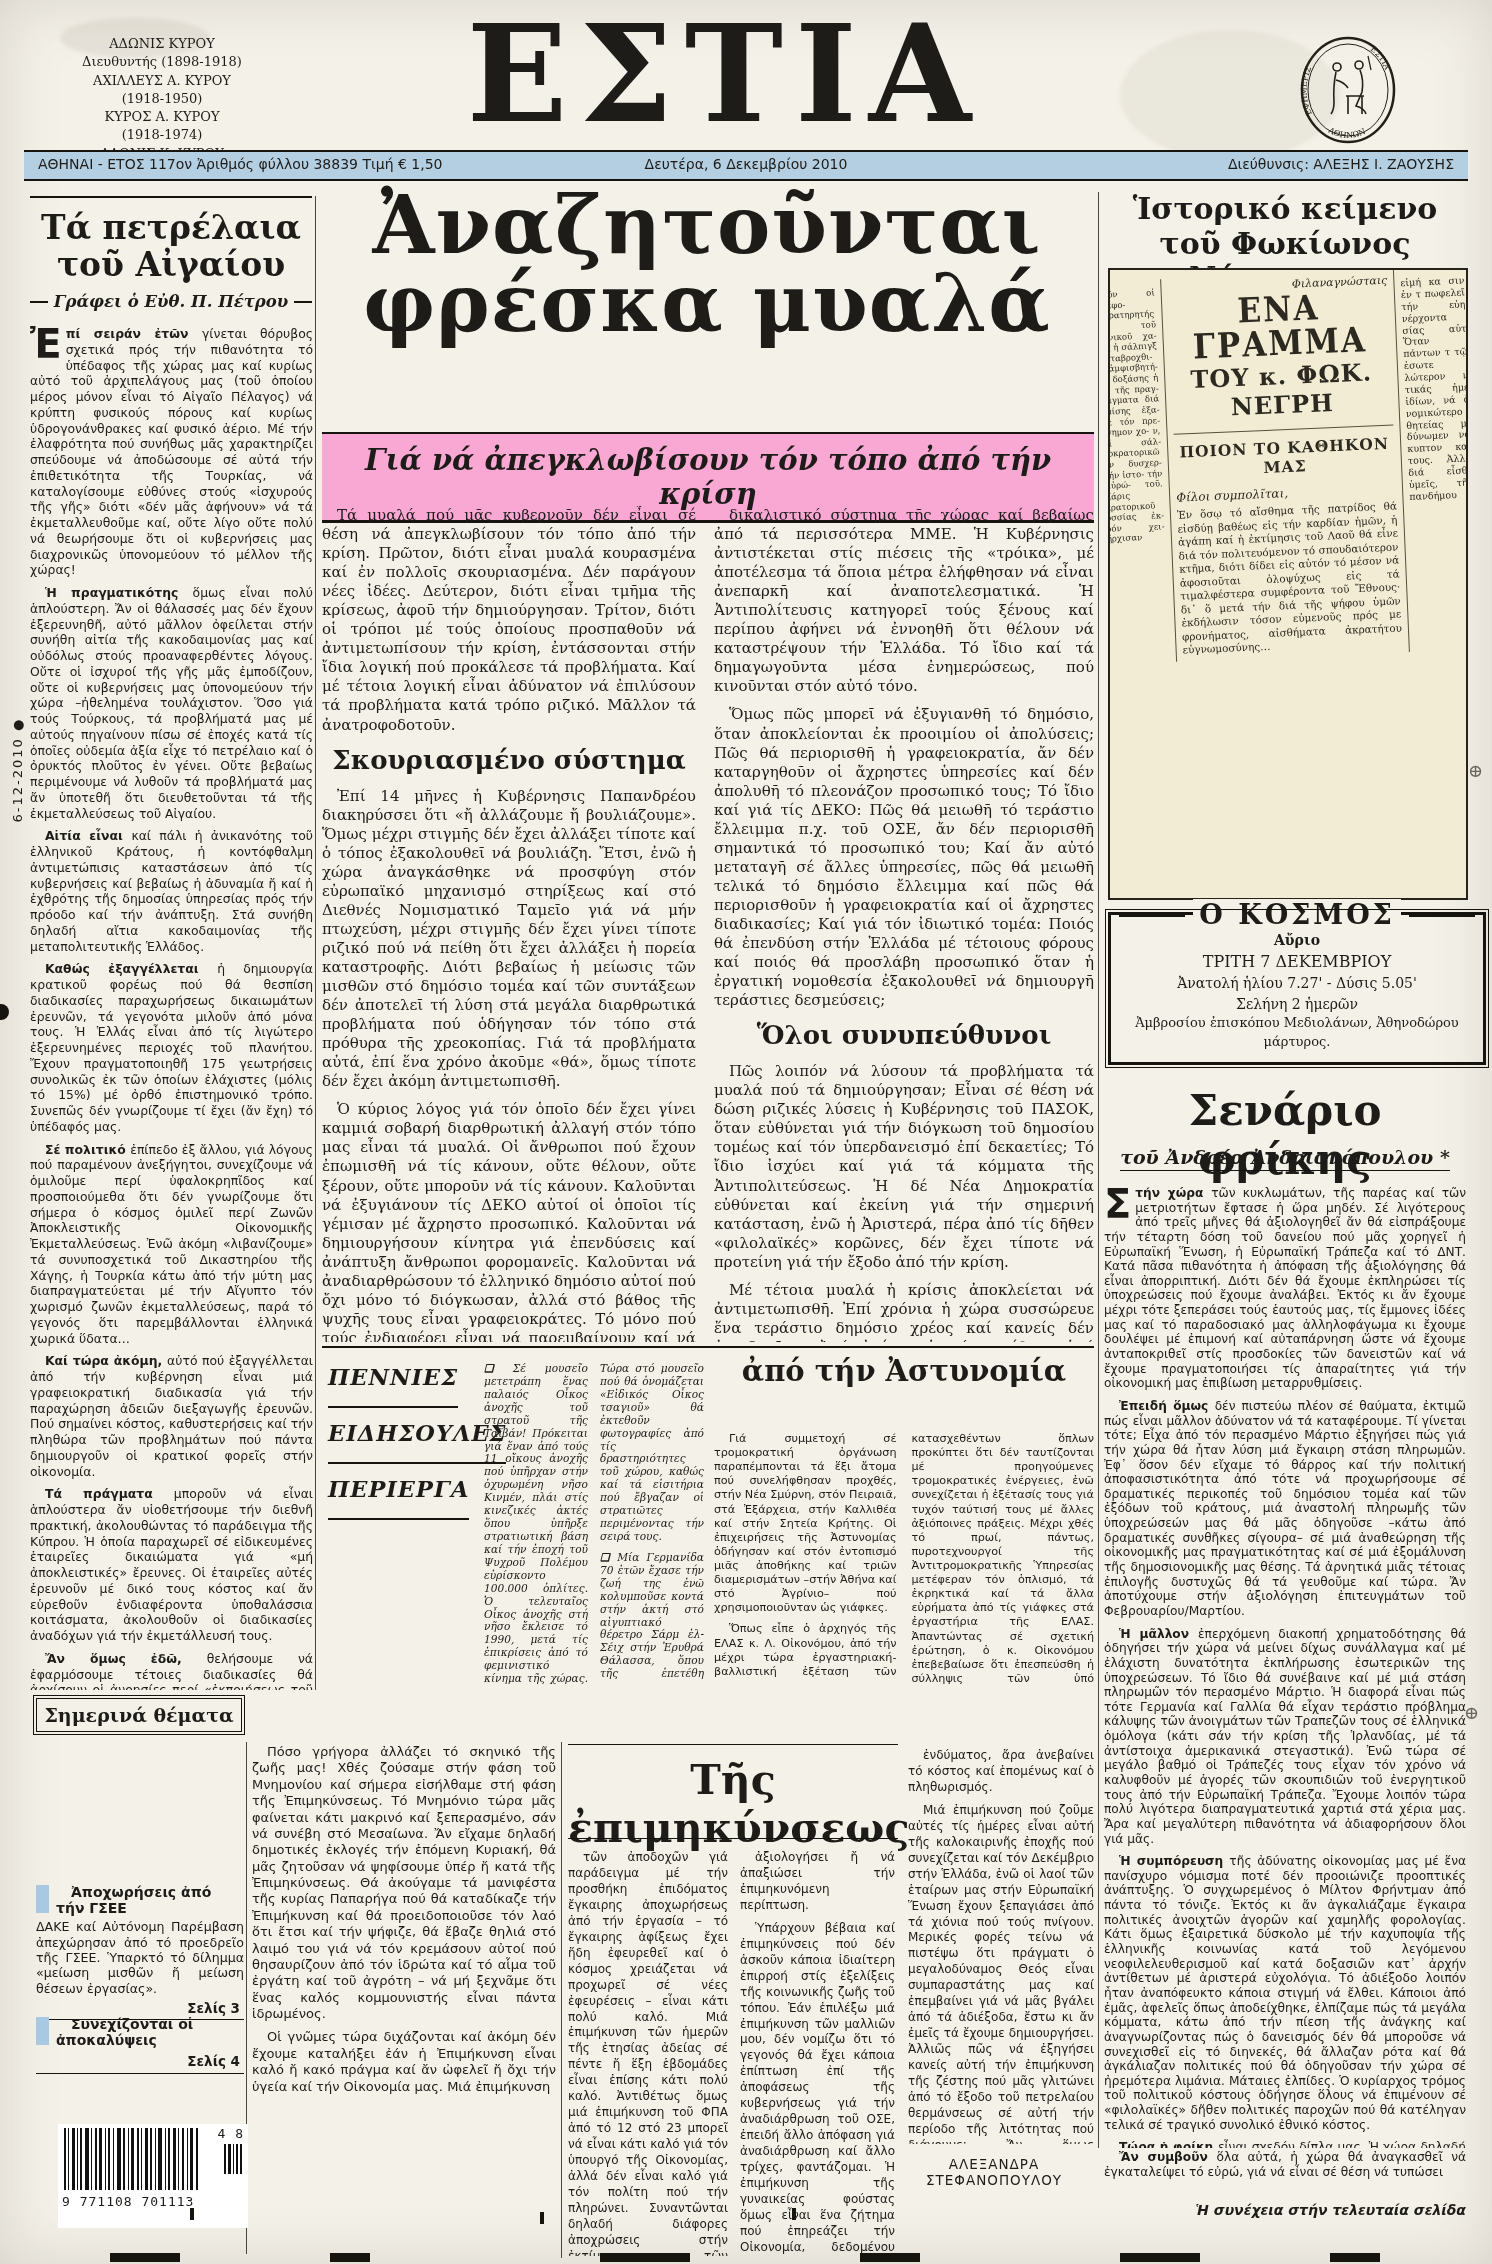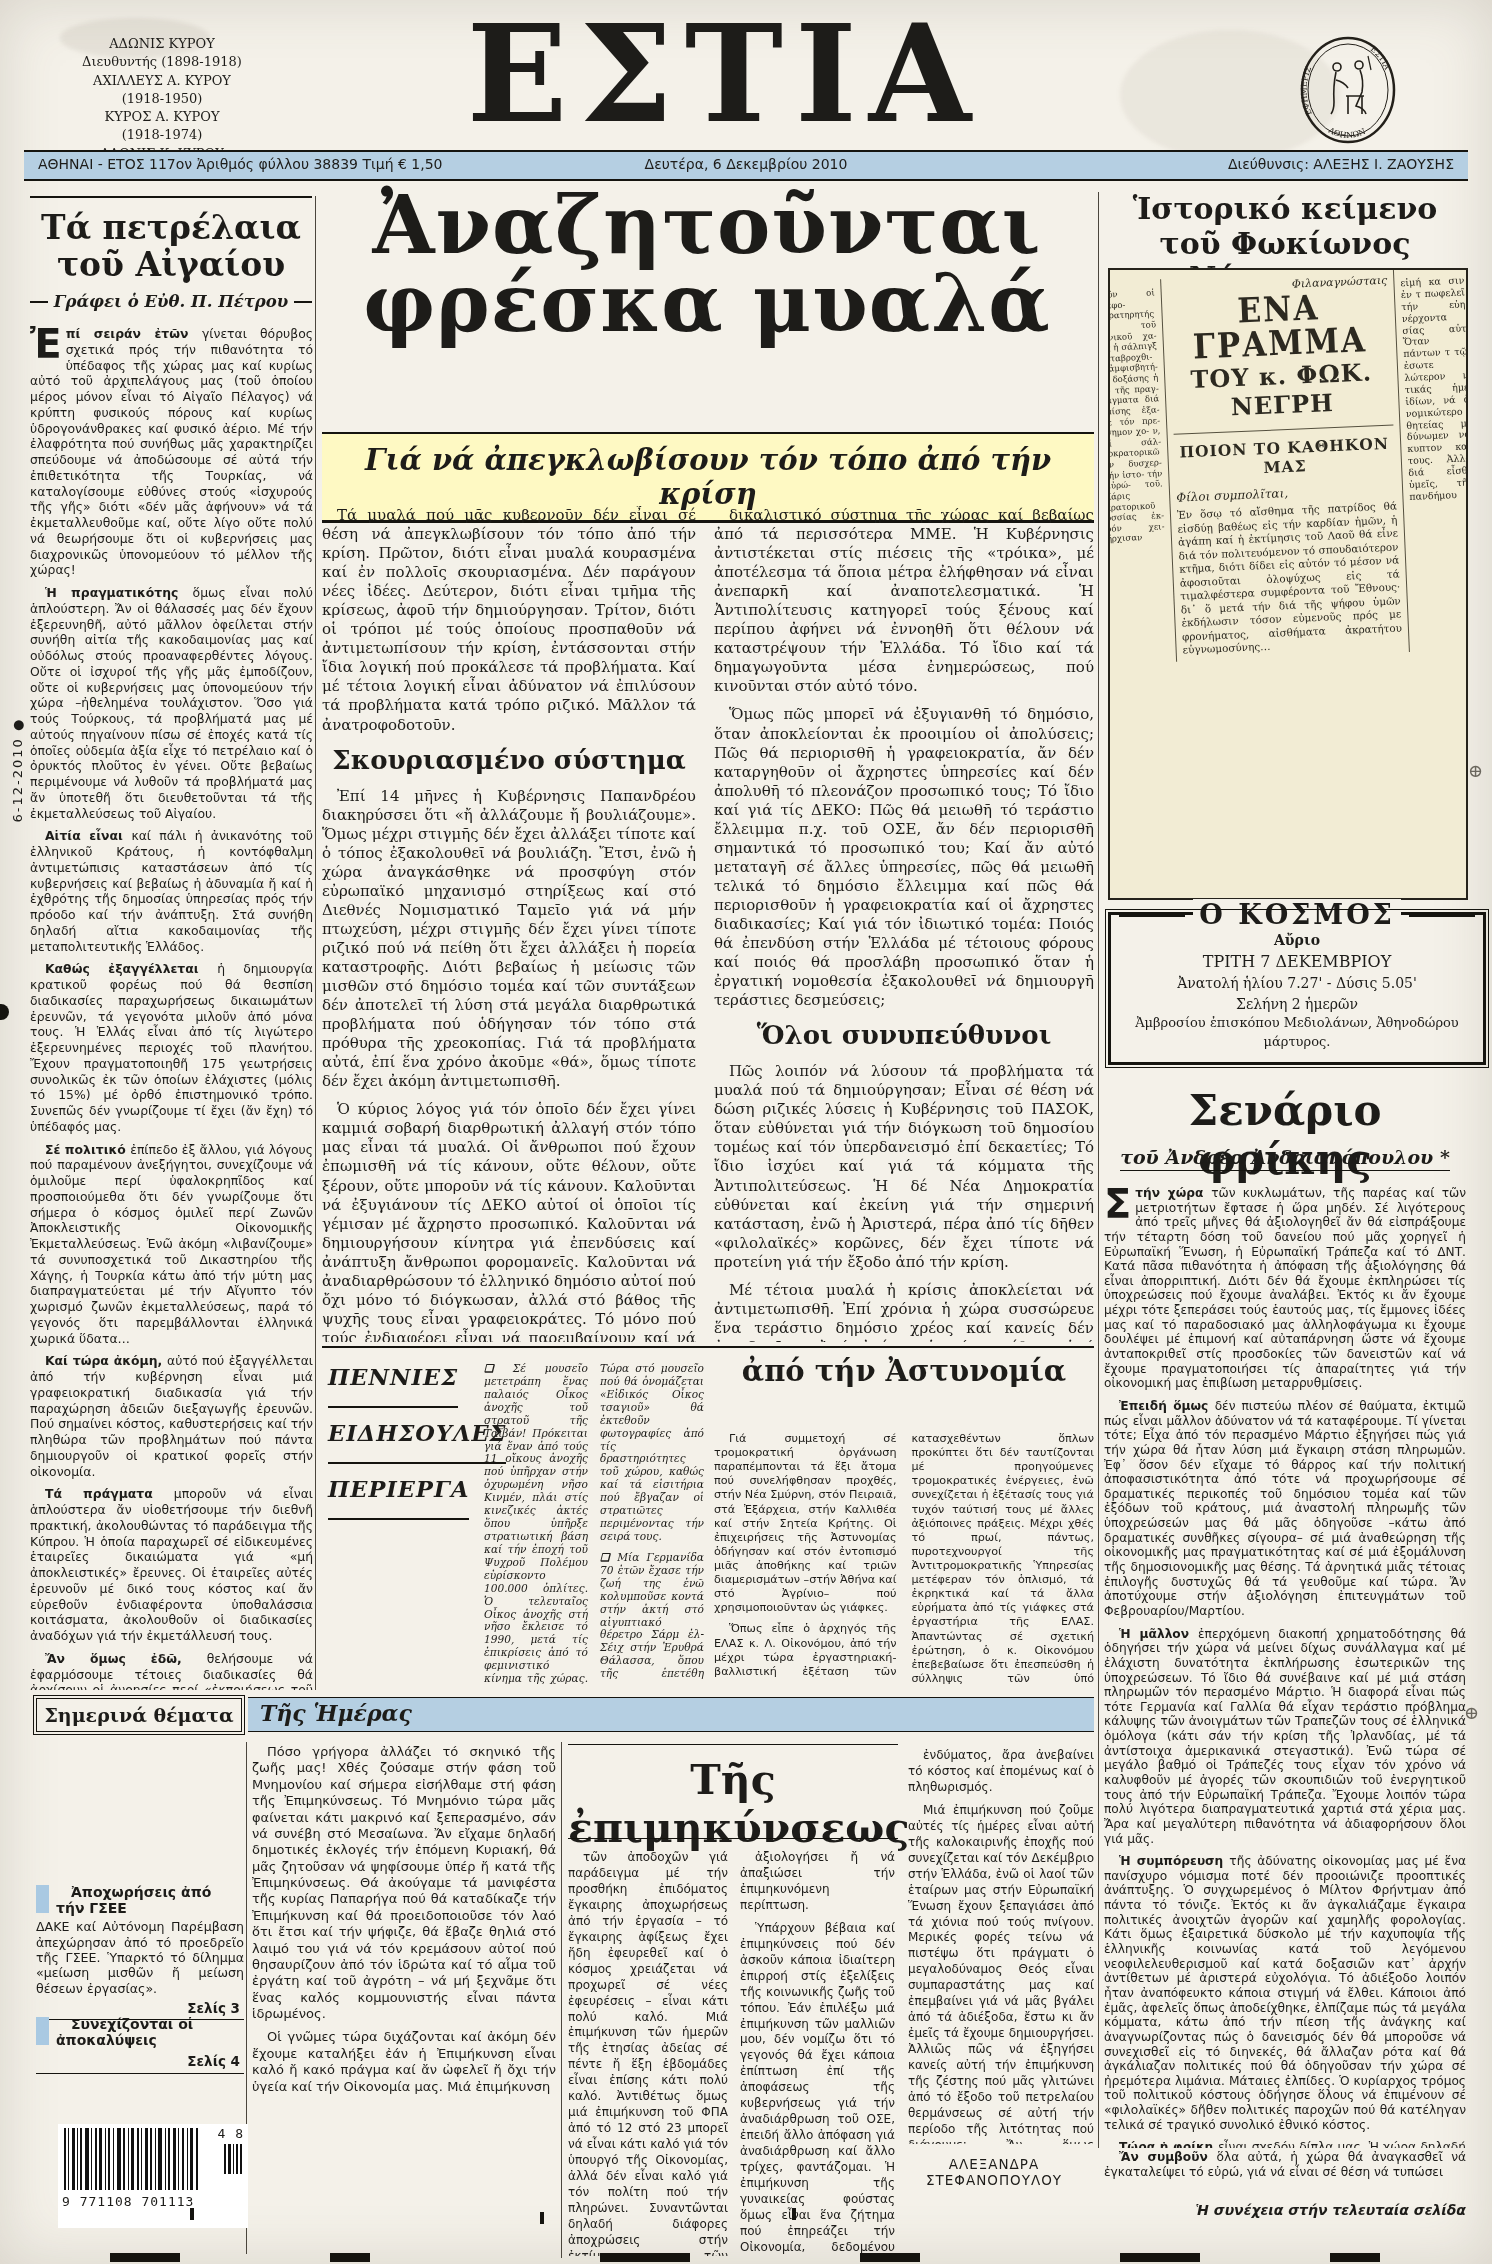--- a/index.html
+++ b/index.html
@@ -35,21 +35,21 @@
   .lart-by:before,.lart-by:after{content:"";flex:1;border-top:2px solid #15140f;}
   .lart-body{left:30px;top:326px;width:283px;height:1364px;font-size:12.4px;line-height:1.27;}
   .lart-body p b{font-family:"DejaVu Sans",sans-serif;}
   .dropfirst p:first-child{text-indent:0;}
   .dropfirst p:first-child::first-letter{float:left;font-size:40px;line-height:.82;
       font-weight:bold;padding:2px 4px 0 0;}
   .vrule{width:1px;background:#4b463d;}
   
   .headline{left:318px;top:186px;width:778px;text-align:center;font-weight:bold;
             font-size:80px;line-height:.98;letter-spacing:1px;}
-  .subband{left:322px;top:432px;width:772px;background:#fef9c3;border-top:2px solid #15140f;
+  .subband{left:322px;top:432px;width:772px;background:#f9a8d4;border-top:2px solid #15140f;
            border-bottom:3px solid #15140f;text-align:center;font-style:italic;font-weight:bold;
            font-size:29px;padding:9px 0;}
   .mcol{top:506px;height:836px;font-size:15px;line-height:1.27;}
   .mcol p{margin-bottom:9px;}
   .m1{left:322px;width:374px;}
   .m2{left:714px;width:380px;}
   .mh{font-size:26px;font-weight:bold;text-align:center;margin:4px 0 10px;text-indent:0;}
   .midrule{left:322px;top:1346px;width:772px;border-top:2px solid #15140f;}
   
   .pennies{left:322px;top:1360px;width:382px;height:332px;}
@@ -304,23 +304,20 @@
       <p><b>Ἐπειδή ὅμως </b>δέν πιστεύω πλέον σέ θαύματα, ἐκτιμῶ πώς εἶναι μᾶλλον ἀδύνατον νά τά καταφέρουμε. Τί γίνεται τότε; Εἶχα ἀπό τόν περασμένο Μάρτιο ἐξηγήσει πώς γιά τήν χώρα θά ἦταν λύση μιά ἔγκαιρη στάση πληρωμῶν. Ἐφ᾽ ὅσον δέν εἴχαμε τό θάρρος καί τήν πολιτική ἀποφασιστικότητα ἀπό τότε νά προχωρήσουμε σέ δραματικές περικοπές τοῦ δημόσιου τομέα καί τῶν ἐξόδων τοῦ κράτους, μιά ἀναστολή πληρωμῆς τῶν ὑποχρεώσεών μας θά μᾶς ὁδηγοῦσε –κάτω ἀπό δραματικές συνθῆκες σίγουρα– σέ μιά ἀναθεώρηση τῆς οἰκονομικῆς μας πραγματικότητας καί σέ μιά ἐξομάλυνση τῆς δημοσιονομικῆς μας θέσης. Τά ἀρνητικά μιᾶς τέτοιας ἐπιλογῆς δυστυχῶς θά τά γευθοῦμε καί τώρα. Ἄν ἀποτύχουμε στήν ἀξιολόγηση ἐπιτευγμάτων τοῦ Φεβρουαρίου/Μαρτίου.</p>
       <p><b>Ἡ μᾶλλον </b>ἐπερχόμενη διακοπή χρηματοδότησης θά ὁδηγήσει τήν χώρα νά μείνει δίχως συνάλλαγμα καί μέ ἐλάχιστη δυνατότητα ἐκπλήρωσης ἐσωτερικῶν της ὑποχρεώσεων. Τό ἴδιο θά συνέβαινε καί μέ μιά στάση πληρωμῶν τόν περασμένο Μάρτιο. Ἡ διαφορά εἶναι πώς τότε Γερμανία καί Γαλλία θά εἶχαν τεράστιο πρόβλημα κάλυψης τῶν ἀνοιγμάτων τῶν Τραπεζῶν τους σέ ἑλληνικά ὁμόλογα (κάτι σάν τήν κρίση τῆς Ἰρλανδίας, μέ τά ἀντίστοιχα ἀμερικανικά στεγαστικά). Ἐνῶ τώρα σέ μεγάλο βαθμό οἱ Τράπεζές τους εἶχαν τόν χρόνο νά καλυφθοῦν μέ ἀγορές τῶν σκουπιδιῶν τοῦ ἐνεργητικοῦ τους ἀπό τήν Εὐρωπαϊκή Τράπεζα. Ἔχουμε λοιπόν τώρα πολύ λιγότερα διαπραγματευτικά χαρτιά στά χέρια μας. Ἄρα καί μεγαλύτερη πιθανότητα νά ἀδιαφορήσουν ὅλοι γιά μᾶς.</p>
       <p><b>Ἡ συμπόρευση </b>τῆς ἀδύνατης οἰκονομίας μας μέ ἕνα πανίσχυρο νόμισμα ποτέ δέν προοιώνιζε προοπτικές ἀνάπτυξης. Ὁ συγχωρεμένος ὁ Μίλτον Φρήντμαν ἀπό πάντα τό τόνιζε. Ἐκτός κι ἄν ἀγκαλιάζαμε ἔγκαιρα πολιτικές ἀνοιχτῶν ἀγορῶν καί χαμηλῆς φορολογίας. Κάτι ὅμως ἐξαιρετικά δύσκολο μέ τήν καχυποψία τῆς ἑλληνικῆς κοινωνίας κατά τοῦ λεγόμενου νεοφιλελευθερισμοῦ καί κατά δοξασιῶν κατ᾽ ἀρχήν ἀντίθετων μέ ἀριστερά εὐχολόγια. Τό ἀδιέξοδο λοιπόν ἦταν ἀναπόφευκτο κάποια στιγμή νά ἔλθει. Κάποιοι ἀπό ἐμᾶς, ἀφελεῖς ὅπως ἀποδείχθηκε, ἐλπίζαμε πώς τά μεγάλα κόμματα, κάτω ἀπό τήν πίεση τῆς ἀνάγκης καί ἀναγνωρίζοντας πώς ὁ δανεισμός δέν θά μποροῦσε νά συνεχισθεῖ εἰς τό διηνεκές, θά ἄλλαζαν ρότα καί θά ἀγκάλιαζαν πολιτικές πού θά ὁδηγοῦσαν τήν χώρα σέ ἠρεμότερα λιμάνια. Μάταιες ἐλπίδες. Ὁ κυρίαρχος τρόμος τοῦ πολιτικοῦ κόστους ὁδήγησε ὅλους νά ἐπιμένουν σέ «φιλολαϊκές» δῆθεν πολιτικές παροχῶν πού θά κατέληγαν τελικά σέ τραγικό συνολικό ἐθνικό κόστος.</p>
       <p><b>Τώρα ἡ φρίκη </b>εἶναι σχεδόν δίπλα μας. Ἡ χώρα δηλαδή κινδυνεύει νά μείνει δίχως συνάλλαγμα ἀλλά καί μέ ἐλάχιστους πόρους γιά τήν ἱκανοποίηση τῶν ἐσωτερικῶν της ἀναγκῶν. Διότι τά δάνεια πού παίρνουμε δέν εἶναι μόνο γιά τήν ἱκανοποίηση τῶν δανειστῶν μας, ἀλλά καί γιά τήν κάλυψη τῶν τρεχουσῶν μας ὑποχρεώσεων, μιά καί ξοδεύουμε πολύ περισσότερα ἀπό ὅσα παράγουμε. Δέν θά ὑπάρχουν λοιπόν προφανέστατα διαθέσιμοι πόροι γιά τήν πληρωμή μισθῶν καί συντάξεων. Ἀλλά καί γιά τήν κάλυψη τρεχουσῶν ἀναγκῶν τῶν νοσοκομείων, τῶν σχολείων καί ἄλλων κρατικῶν ὑπηρεσιῶν. Ἐπίσης, ἡ ἔλλειψη συναλλάγματος θά ὁδηγήσει τίς εἰσαγωγές σέ πλήρη κατάρρευση. Πετρέλαιο καί φυσικό ἀέριο δέν θά ὑπάρχει, μέ συνέπεια διακοπές στήν ἠλεκτροδότηση, προβλήματα σέ ἐπίγειες, θαλάσσιες καί ἐναέριες συγκοινωνίες ἀλλά καί δυσκολία λειτουργίας νοσοκομείων, ἐπιχειρήσεων καί δημοσίων φορέων. Ἡ διακοπή τῶν εἰσαγωγῶν καί ἡ στενότητα πόρων θά ἔχει συνέπειες καί στό λιανικό ἐμπόριο καί θά ὁδηγήσει σέ κατάρρευση τῶν δημοσίων ἐσόδων. Φόροι θά εἶναι ἀδύνατον νά πληρωθοῦν, ἐνῶ οἱ δανειακές ὑποχρεώσεις ἐπιχειρήσεων καί πολιτῶν μέ πολύ μεγάλη δυσκολία θά πραγματοποιοῦνται. Οἱ συνέπειες γιά τό Τραπεζικό σύστημα θά εἶναι καταλυτικές. Ἡ οἰκονομία καί ἡ κοινωνική συνοχή θά τιναχθοῦν ἀπό τά πράγματα στόν ἀέρα.</p>
     </div>
   <div class="abs scn-end sans just">
       <p><b>Ἄν συμβοῦν </b>ὅλα αὐτά, ἡ χώρα θά ἀναγκασθεῖ νά ἐγκαταλείψει τό εὐρώ, γιά νά εἶναι σέ θέση νά τυπώσει</p>
     </div>
   <div class="abs scn-cont">Ἡ συνέχεια στήν τελευταία σελίδα</div>
 
-  <div class="abs band2">
-    <div class="dayhdr serif">Τῆς Ἡμέρας</div>
-  </div>
 
   <div class="abs topics-hdr serif">Σημερινά θέματα</div>
 
   <div class="abs topic" style="top:1884px;">
     <p class="t"><i></i><span>Ἀποχωρήσεις ἀπό τήν ΓΣΕΕ</span></p>
     <div class="x just">ΔΑΚΕ καί Αὐτόνομη Παρέμβαση ἀπεχώρησαν ἀπό τό προεδρεῖο τῆς ΓΣΕΕ. Ὑπαρκτό τό δίλημμα «μείωση μισθῶν ἤ μείωση θέσεων ἐργασίας».</div>
     <div class="pg">Σελίς 3</div>
   </div>
   <div class="abs topic" style="top:2016px;">
     <p class="t"><i></i><span>Συνεχίζονται οἱ ἀποκαλύψεις</span></p>

